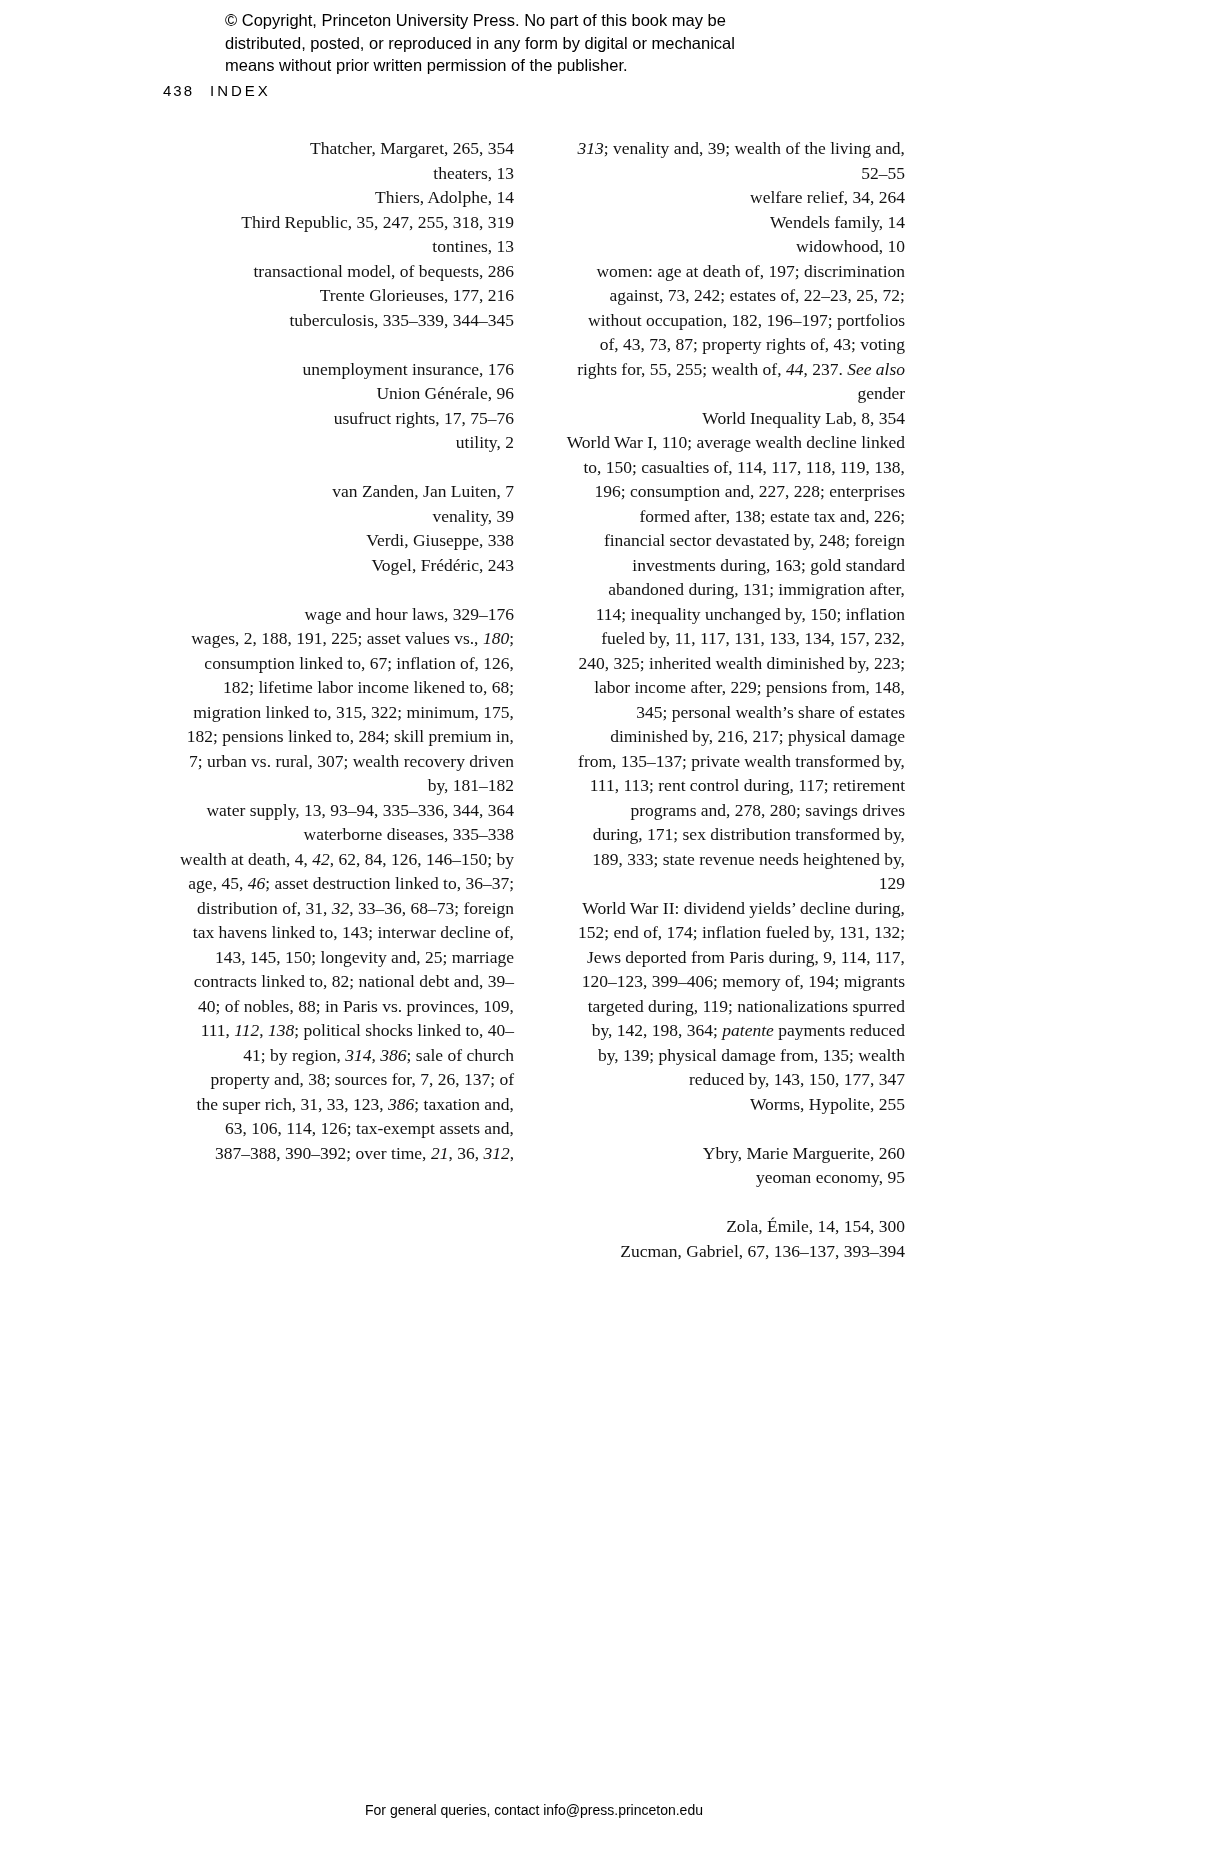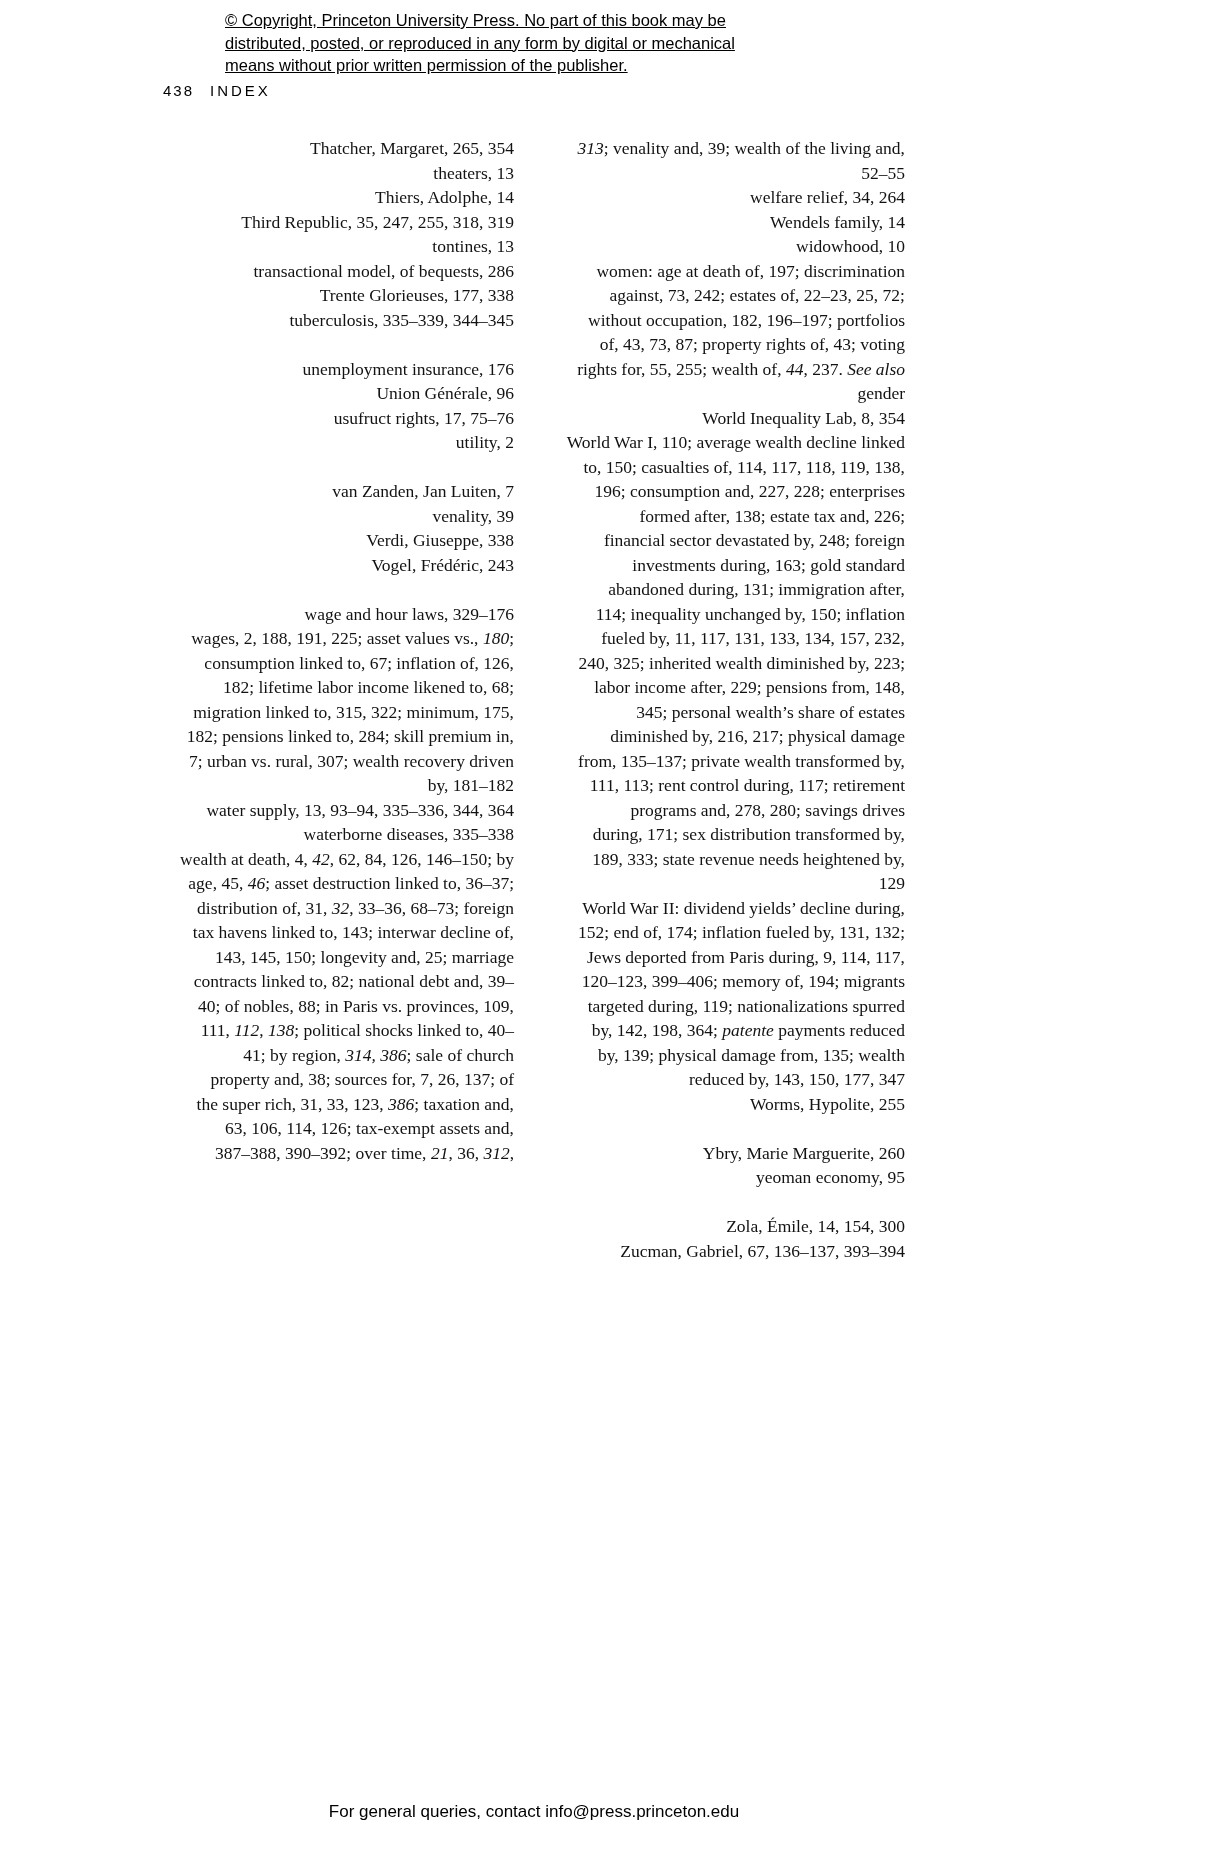--- a/index.html
+++ b/index.html
@@ -16,21 +16,20 @@
     overflow: hidden;
   }
   .copyright {
     position: absolute;
     top: 9px;
     left: 225px;
     font-family: "Liberation Sans", sans-serif;
     font-size: 16.5px;
     line-height: 22.5px;
     color: #000;
-    text-decoration: underline;
   }
   .running-head {
     position: absolute;
     top: 82px;
     left: 163px;
     font-family: "Liberation Sans", sans-serif;
     font-size: 15px;
     font-weight: 400;
     color: #000;
   }
@@ -69,21 +68,21 @@
   }
   p.entry em {
   }
   .footer {
     position: absolute;
     top: 1802px;
     left: 163px;
     width: 742px;
     text-align: center;
     font-family: "Liberation Sans", sans-serif;
-    font-size: 17px;
+    font-size: 14px;
     color: #000;
   }
 </style>
 </head>
 <body>
 
 <header class="copyright">
   <div>© Copyright, Princeton University Press. No part of this book may be</div>
   <div>distributed, posted, or reproduced in any form by digital or mechanical</div>
   <div>means without prior written permission of the publisher.</div>
@@ -95,21 +94,21 @@
 
 <main class="index">
   <div class="col">
       <div class="group">
         <p class="entry">Thatcher, Margaret, 265, 354</p>
         <p class="entry">theaters, 13</p>
         <p class="entry">Thiers, Adolphe, 14</p>
         <p class="entry">Third Republic, 35, 247, 255, 318, 319</p>
         <p class="entry">tontines, 13</p>
         <p class="entry">transactional model, of bequests, 286</p>
-        <p class="entry">Trente Glorieuses, 177, 338</p>
+        <p class="entry">Trente Glorieuses, 177, 216</p>
         <p class="entry">tuberculosis, 335–339, 344–345</p>
       </div>
       <div class="group">
         <p class="entry">unemployment insurance, 176</p>
         <p class="entry">Union Générale, 96</p>
         <p class="entry">usufruct rights, 17, 75–76</p>
         <p class="entry">utility, 2</p>
       </div>
       <div class="group">
         <p class="entry">van Zanden, Jan Luiten, 7</p>

